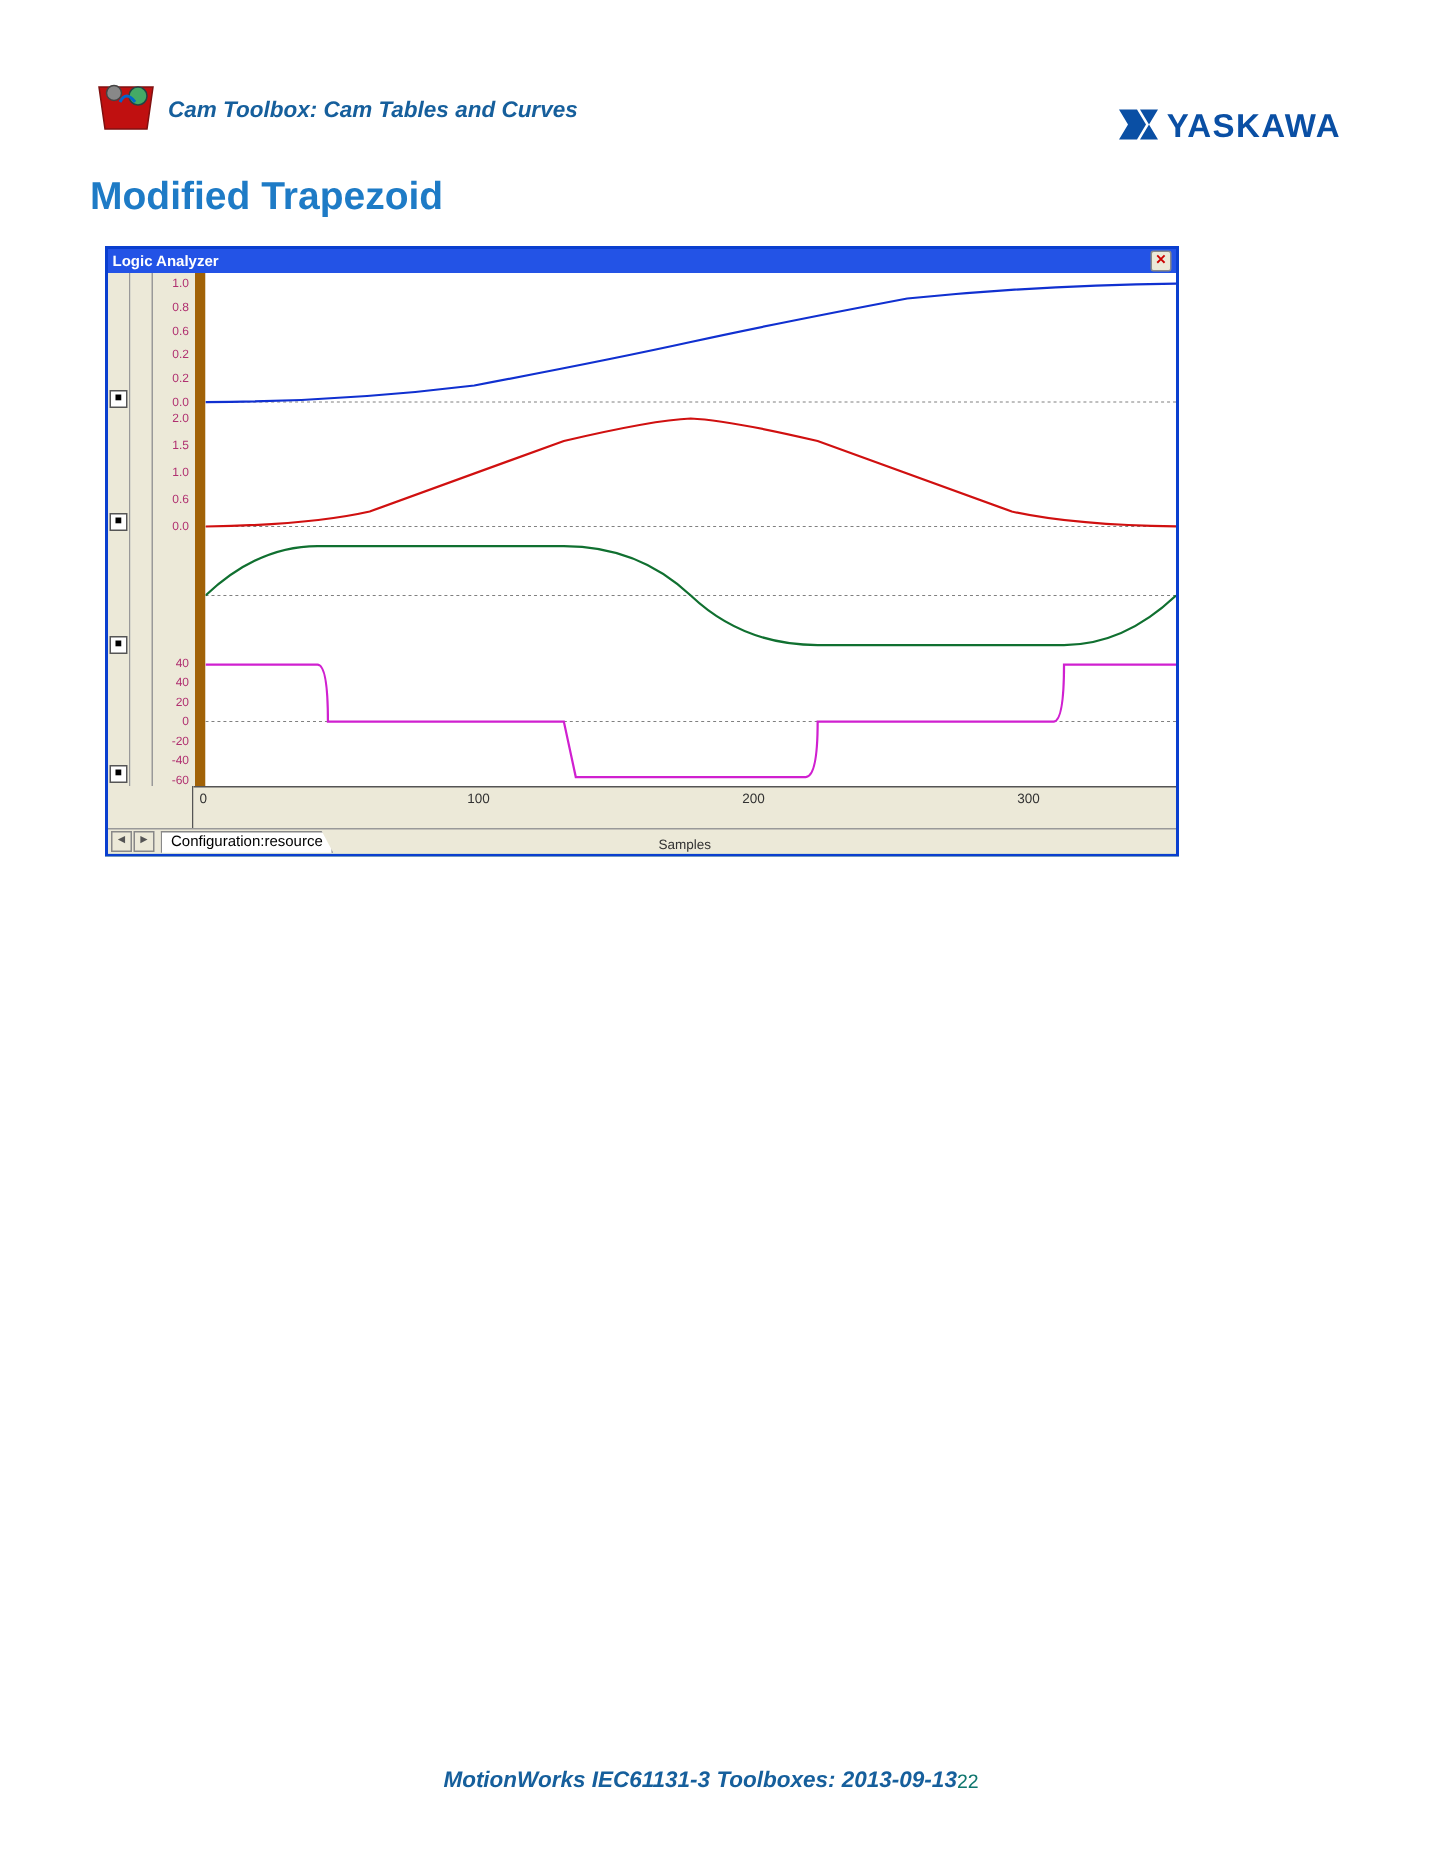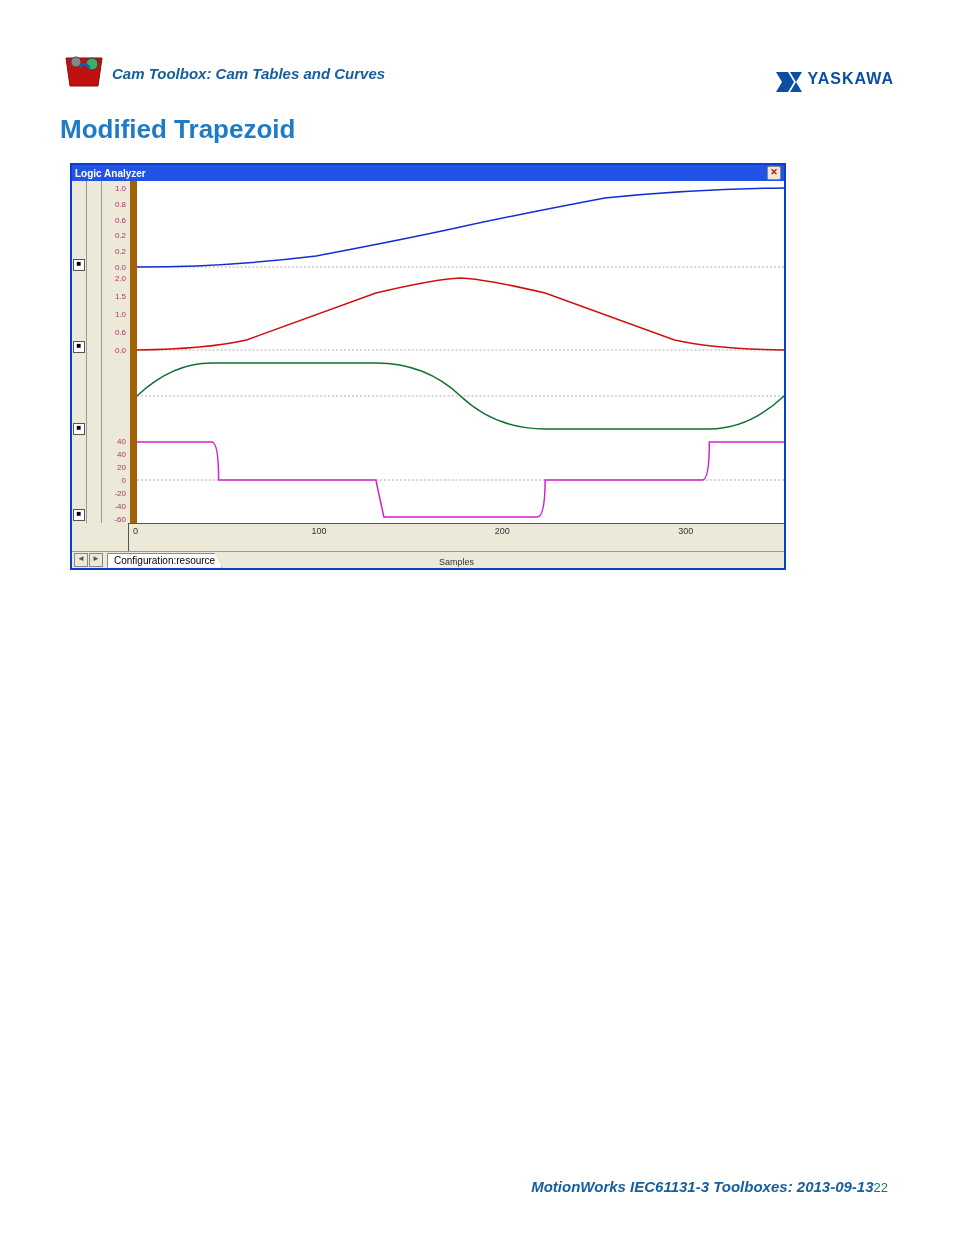--- a/index.html
+++ b/index.html
@@ -30,21 +30,21 @@
   }
   .doc-header {
     color: #165f9c;
     font-style: italic;
     font-weight: bold;
     font-size: 15px;
   }
   .brand {
     color: #0a4fa4;
     font-weight: bold;
-    font-size: 16px;
+    font-size: 22px;
     letter-spacing: 1px;
     display: flex;
     gap: 4px;
   }
   .section-title {
     color: #1e7bc6;
     font-weight: bold;
     font-size: 26px;
     margin: 8px 0 18px 0;
     font-family: Verdana, Arial, sans-serif;
@@ -212,21 +212,21 @@
     height: 14px;
     line-height: 14px;
     clip-path: polygon(0 0, calc(100% - 8px) 0, 100% 100%, 0 100%);
   }
   .footer {
     position: absolute;
     bottom: 40px;
     left: 60px;
     right: 66px;
     display: flex;
-    justify-content: flex-end;
+    justify-content: center;
     align-items: flex-end;
   }
   .footer-text {
     color: #165f9c;
     font-style: italic;
     font-weight: bold;
     font-size: 15px;
   }
   .page-num {
     color: #0f766e;

